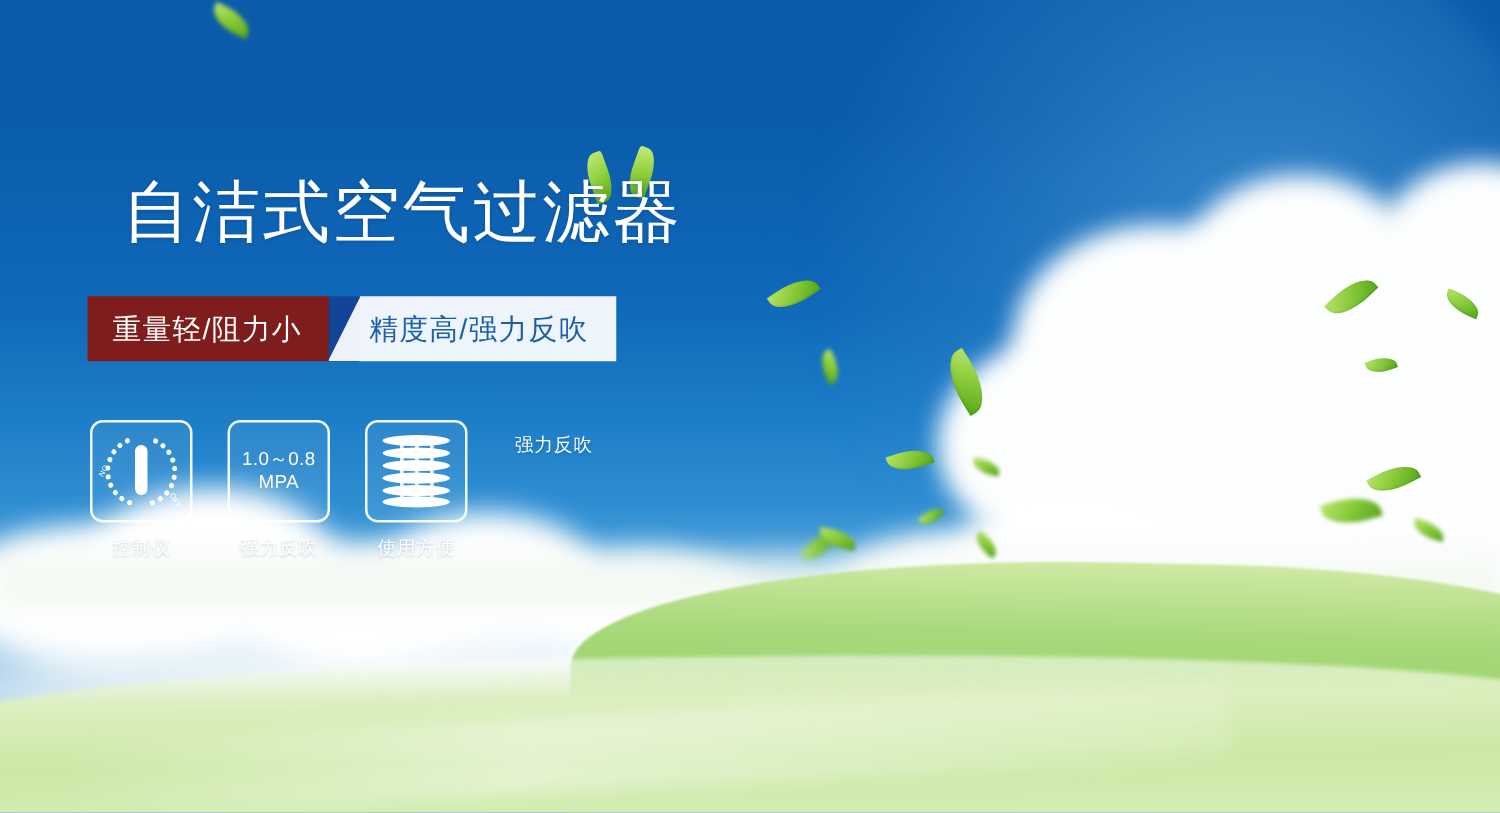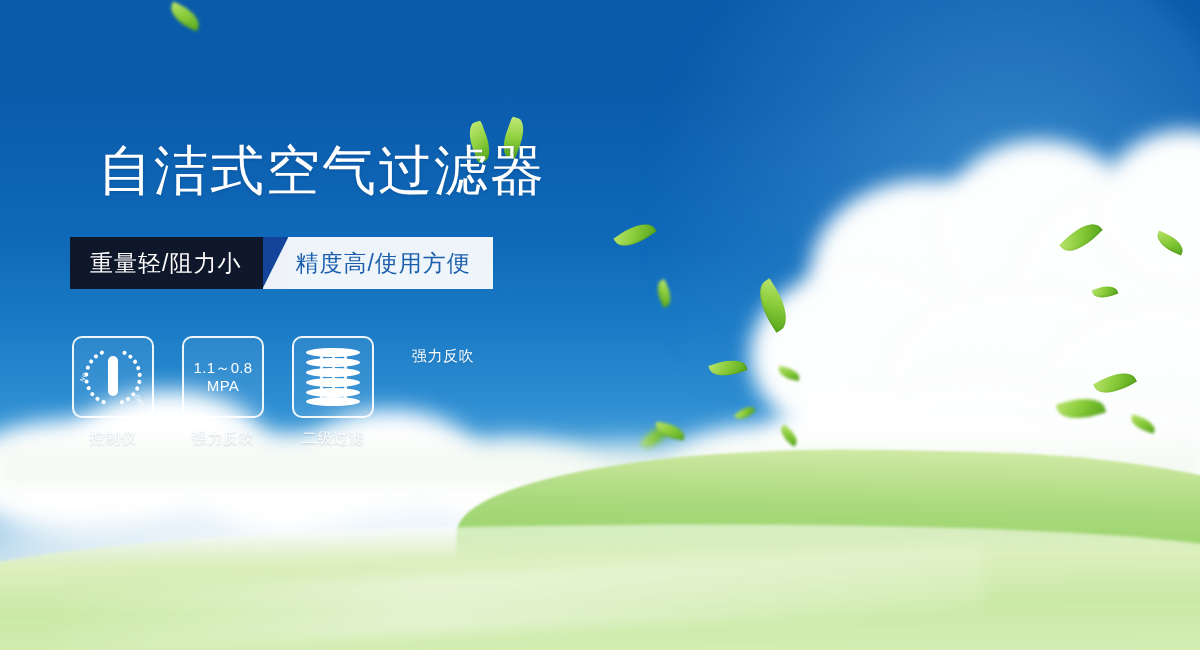--- a/index.html
+++ b/index.html
@@ -172,21 +172,21 @@
   
   .subtitle-bar {
     position: absolute;
     left: 70px;
     top: 237px;
     height: 52px;
     display: flex;
     align-items: stretch;
   }
   .sub-left {
-    background: #0f172a;
+    background: #7f1d1d;
     color: #ffffff;
     font-size: 23px;
     letter-spacing: 1px;
     display: flex;
     align-items: center;
     padding: 0 22px 0 20px;
     position: relative;
     z-index: 2;
   }
   .sub-wedge {
@@ -405,21 +405,21 @@
 
   <div class="sprouts">
     <div class="sprout l"></div>
     <div class="sprout r"></div>
   </div>
   <div class="title">自洁式空气过滤器</div>
 
   <div class="subtitle-bar">
     <div class="sub-left">重量轻/阻力小</div>
     <div class="sub-wedge"></div>
-    <div class="sub-right">精度高/使用方便</div>
+    <div class="sub-right">精度高/强力反吹</div>
   </div>
 
   <div class="features">
 
     <div class="feature">
       <div class="feat-box">
         <div class="dial">
           <div class="dot" style="transform:translate(-50%,-50%) rotate(25deg)  translateY(-27px);"></div>
           <div class="dot" style="transform:translate(-50%,-50%) rotate(40deg)  translateY(-27px);"></div>
           <div class="dot" style="transform:translate(-50%,-50%) rotate(55deg)  translateY(-27px);"></div>
@@ -444,42 +444,42 @@
           <div class="lbl no">NO</div>
           <div class="lbl off">OFF</div>
         </div>
       </div>
       <div class="feat-caption">控制仪</div>
     </div>
 
     <div class="feature">
       <div class="feat-box">
         <div class="feat-text">
-          <div>1.1～0.8</div>
+          <div>1.0～0.8</div>
           <div>MPA</div>
         </div>
       </div>
       <div class="feat-caption">强力反吹</div>
     </div>
 
     <div class="feature">
       <div class="feat-box">
         <div class="stack">
           <div class="rod" style="left:14px;"></div>
           <div class="rod" style="left:26px;"></div>
           <div class="rod" style="left:38px;"></div>
           <div class="disc" style="top:0px;"></div>
           <div class="disc" style="top:10px;"></div>
           <div class="disc" style="top:20px;"></div>
           <div class="disc" style="top:30px;"></div>
           <div class="disc" style="top:40px;"></div>
           <div class="disc" style="top:49px;"></div>
         </div>
       </div>
-      <div class="feat-caption">二级过滤</div>
+      <div class="feat-caption">使用方便</div>
     </div>
 
     <div class="feature">
       <div class="feat-caption">强力反吹</div>
     </div>
 
 
   </div>
 </div>
 

